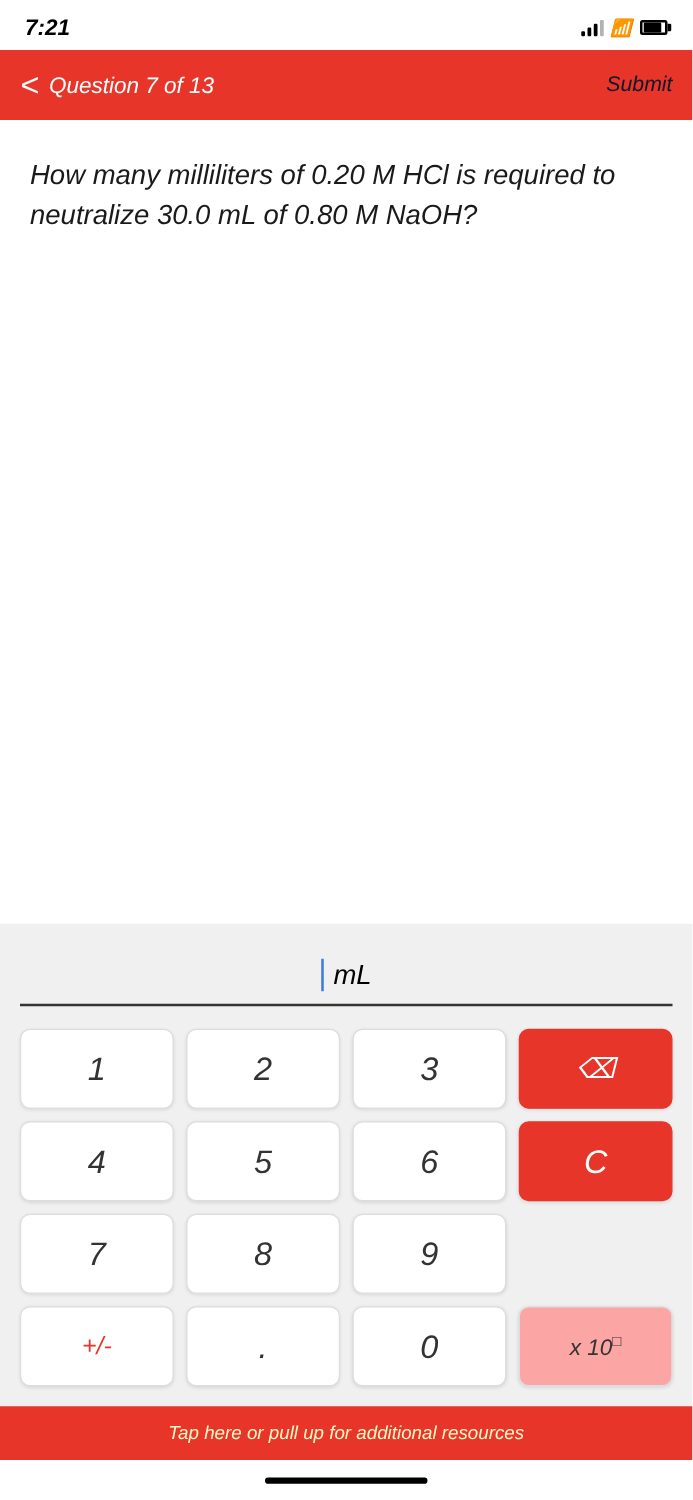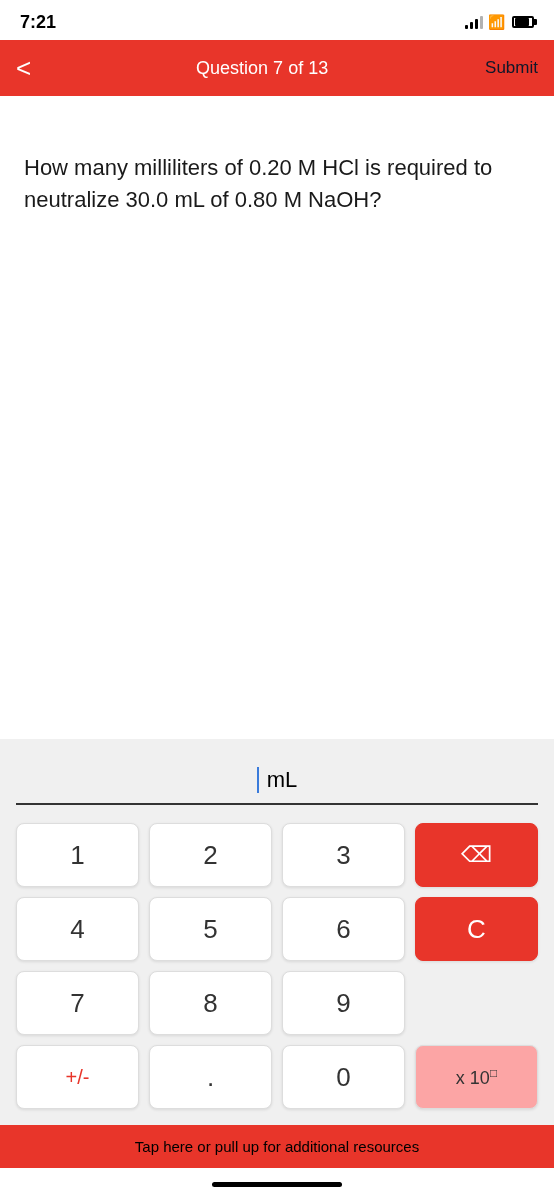--- a/index.html
+++ b/index.html
@@ -1,16 +1,16 @@
 <!DOCTYPE html>
 <html><head>
   <meta charset="utf-8">
   <meta name="viewport" content="width=554, initial-scale=1">
   <style>
-    * { box-sizing: border-box; margin: 0; padding: 0; }
+    * { box-sizing: border-box; margin: 0; padding: 0; font-style: italic; }
 
     body {
       width: 554px;
       min-height: 1200px;
       font-family: -apple-system, 'Helvetica Neue', Arial, sans-serif;
       background: #fff;
       display: flex;
       flex-direction: column;
     }
 
@@ -91,36 +91,35 @@
       font-size: 26px;
       font-weight: 300;
       cursor: pointer;
       line-height: 1;
       padding: 4px 8px 4px 0;
     }
     .header-title {
       color: #fff;
       font-size: 18px;
       font-weight: 500;
-      text-align: center;
+      text-align: left;
       flex: 1;
     }
     .header-submit {
       color: #0f172a;
       font-size: 17px;
       font-weight: 500;
       cursor: pointer;
     }
 
     
     .main-content {
       flex: 1;
       padding: 28px 24px 16px 24px;
       background: #fff;
-      margin-top: 28px;
     }
     .question-text {
       font-size: 22px;
       line-height: 1.45;
       color: #1a1a1a;
       font-weight: 400;
     }
 
     
     .calculator-area {
@@ -204,21 +203,21 @@
     }
     .x100-sup {
       font-size: 12px;
       vertical-align: super;
       color: #333;
     }
 
     
     .resources-bar {
       background: #e8352a;
-      color: #000000;
+      color: #fef9c3;
       text-align: center;
       padding: 13px 24px;
       font-size: 15px;
       font-weight: 400;
       cursor: pointer;
       flex-shrink: 0;
     }
 
     
     .home-indicator {

